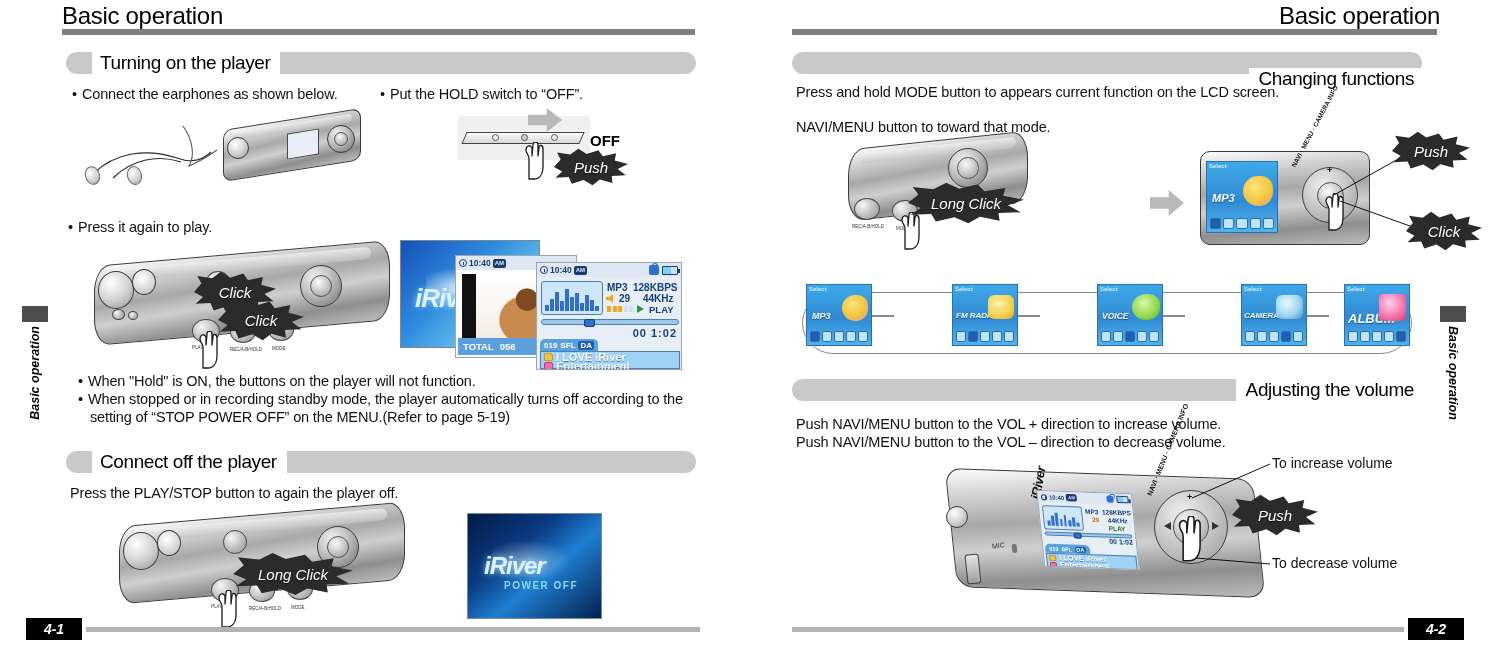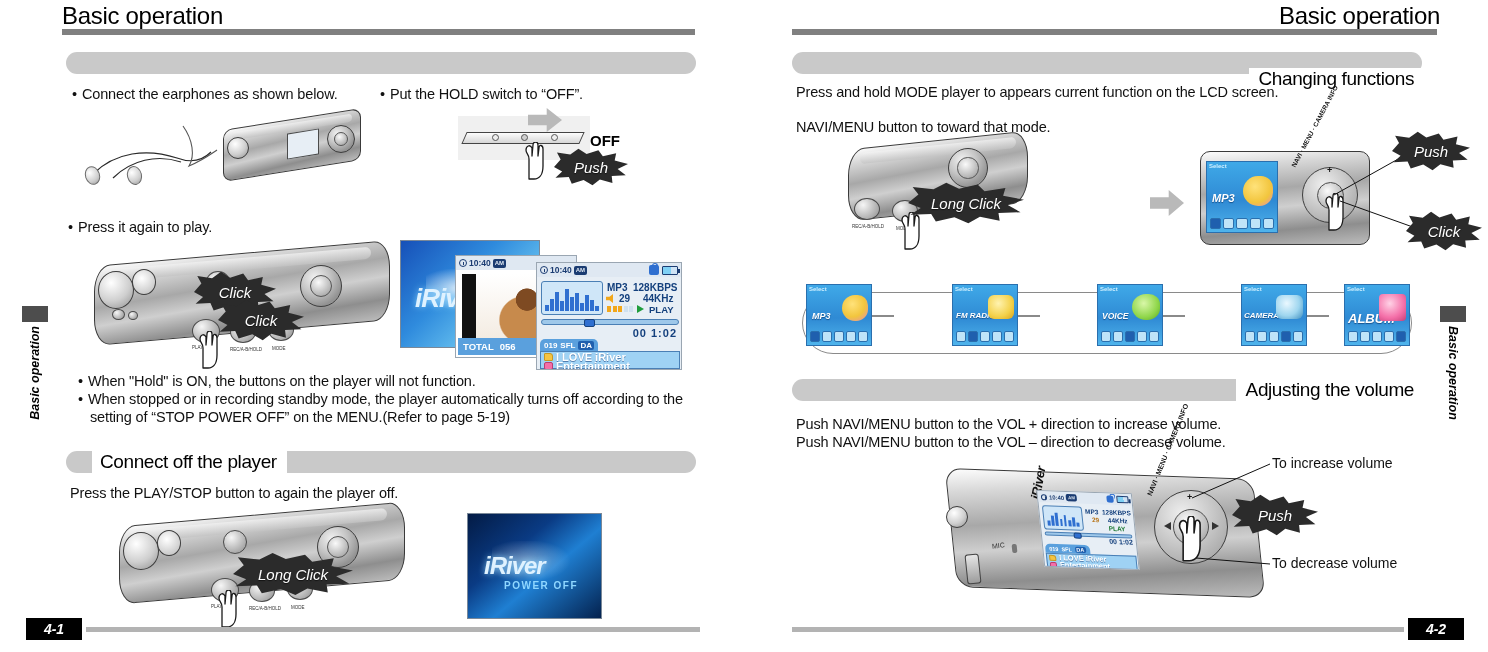--- a/index.html
+++ b/index.html
@@ -429,20 +429,21 @@
 <body>
 
 <div id="page">
 
   <div class="spread-page page-left">
 
     <div class="running-head" style="left:62px; top:2px;">Basic operation</div>
     <div class="rule" style="left:62px; top:29px; width:633px;"></div>
 
     <div class="sec-bar" style="left:66px; top:52px; width:630px;"></div>
+    <div class="sec-cap left" style="left:92px; top:52px;">Turning on the player</div>
 
     <div class="bullet-line" style="left:72px; top:85px;">Connect the earphones as shown below.</div>
     <div class="bullet-line" style="left:380px; top:85px;">Put the HOLD switch to “OFF”.</div>
 
     <div class="illus" style="left:85px; top:108px; width:300px; height:92px;">
       <svg width="300" height="92" viewBox="0 0 300 92" aria-hidden="true">
         <path d="M8 66 C30 44, 62 40, 92 50 C108 56, 118 52, 126 44" fill="none" stroke="#2a2a2a" stroke-width="1.2"></path>
         <path d="M28 70 C46 52, 72 46, 96 54" fill="none" stroke="#2a2a2a" stroke-width="1.2"></path>
         <path d="M98 18 C108 32, 110 48, 104 58 C118 52, 126 46, 132 42" fill="none" stroke="#555" stroke-width="1.1"></path>
       </svg>
@@ -656,21 +657,21 @@
   </div>
 
   <div class="spread-page page-right">
 
     <div class="running-head" style="right:48px; top:2px;">Basic operation</div>
     <div class="rule" style="left:48px; top:29px; width:645px;"></div>
 
     <div class="sec-bar" style="left:48px; top:52px; width:630px;"></div>
     <div class="sec-cap right" style="right:66px; top:68px;">Changing functions</div>
 
-    <div class="body-text" style="left:52px; top:84px;">Press and hold MODE player to appears current function on the LCD screen.</div>
+    <div class="body-text" style="left:52px; top:84px;">Press and hold MODE button to appears current function on the LCD screen.</div>
 
     <div class="body-text" style="left:52px; top:119px;">NAVI/MENU button to toward that mode.</div>
 
     <div class="illus" style="left:100px; top:140px; width:260px; height:120px;">
       <div class="player-body" style="left:4px; top:0px; width:180px; height:72px; transform: skewY(-6deg); border-radius:16px/26px;">
         <div class="player-top-strip"></div>
       </div>
       <div class="jog-wheel" style="left:104px; top:8px; width:40px; height:40px;">
         <div class="jog-inner"></div>
       </div>

